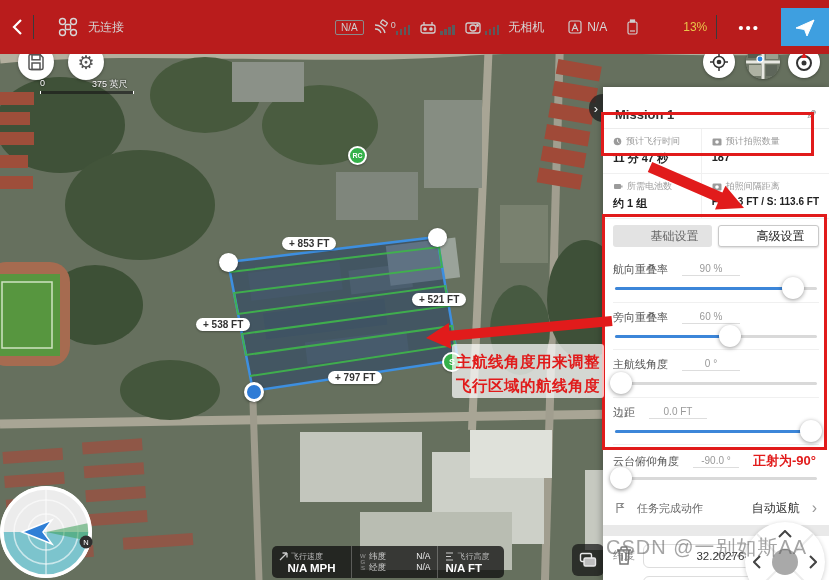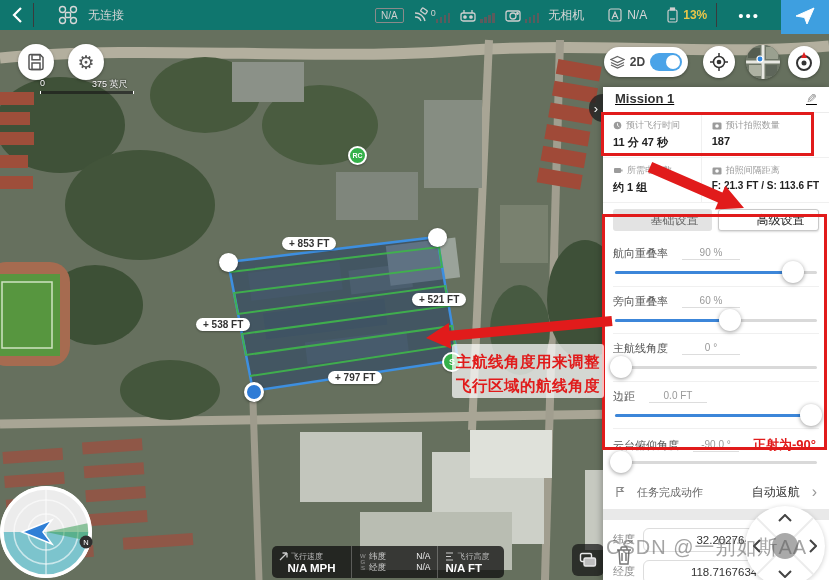--- a/index.html
+++ b/index.html
@@ -1,36 +1,36 @@
 <!DOCTYPE html>
 <html style="--accent-blue: #3e9fe0; --annotation-red: #e11b1b; --slider-blue: #3c86d9; --battery-yellow: #e9c64a; --route-green: #3fb24c; --polygon-blue: #3d8fe0;"><head>
 <meta charset="utf-8">
 <style>
   html,body{margin:0;padding:0;background:#222;}
   #stage{position:relative;width:829px;height:580px;overflow:hidden;
     font-family:"Liberation Sans","DejaVu Sans",sans-serif;background:#66705e;}
   .abs{position:absolute;}
   
-  #topbar{left:0;top:0;width:829px;height:30px;background:#0f766e;display:flex;align-items:center;z-index:6;}
+  #topbar{left:0;top:0;width:829px;height:54px;background:#b91c1c;display:flex;align-items:center;z-index:6;}
   .tb-left{display:flex;align-items:center;gap:10px;padding-left:12px;}
   .tb-right{margin-left:auto;display:flex;align-items:center;gap:9px;}
   .tb-divider{width:1px;height:24px;background:#3a3a3c;}
   .tb-text{color:#d6d6d6;font-size:12px;}
   .tb-badge{border:1px solid #8a8a8a;border-radius:2px;color:#cfcfcf;font-size:10px;padding:1px 5px;}
   .bars{display:flex;align-items:flex-end;gap:1.5px;}
   .bars i{width:2.5px;background:#5b5b5d;display:block;}
   .supnum{color:#cfcfcf;font-size:9px;margin-left:1px;transform:translateY(-5px);display:inline-block;}
   #takeoff-btn{width:48px;height:38px;background:var(--accent-blue,#3e9fe0);display:flex;align-items:center;justify-content:center;border:none;}
   #more-btn{color:#fff;font-size:15px;letter-spacing:2px;padding:0 12px;background:none;border:none;}
-  .batt-pct{color:var(--battery-yellow,#e9c64a);font-size:12px;font-weight:bold;}
+  .batt-pct{color:var(--battery-yellow,#e9c64a);font-size:12px;font-weight:normal;margin-left:40px;}
   
   .round-btn{border-radius:50%;background:#fff;box-shadow:0 1px 3px rgba(0,0,0,.35);display:flex;align-items:center;justify-content:center;}
   
   #panel{left:603px;top:87px;width:226px;height:493px;background:#fff;z-index:4;box-shadow:-2px 0 6px rgba(0,0,0,.25);}
-  .ph{display:flex;align-items:center;justify-content:space-between;padding:4px 12px 6px;border-bottom:1px solid #ececec;text-decoration:underline;}
+  .ph{display:flex;align-items:center;justify-content:space-between;padding:20px 12px 6px;border-bottom:1px solid #ececec;}
   .ph-title{font-size:13px;font-weight:bold;color:#333;}
   .pencil{color:#8a8a8a;font-size:13px;transform:scaleX(-1);}
   .stats{display:grid;grid-template-columns:1fr 1fr;}
   .stat{padding:6px 10px 7px;border-bottom:1px solid #f0f0f0;}
   .stat:nth-child(odd){border-right:1px solid #f0f0f0;}
   .stat-l{font-size:9px;color:#9b9b9b;display:flex;align-items:center;gap:4px;white-space:nowrap;}
   .stat-v{font-size:11px;font-weight:bold;color:#222;margin-top:3px;white-space:nowrap;}
   .tabs{display:flex;gap:6px;padding:6px 10px 8px;}
   .tab{flex:1;height:22px;font-size:12px;border-radius:3px;border:none;color:#666;background:#e3e3e3;padding-left:30px;}
   .tab.sel{background:#fff;border:1px solid #c9c9c9;color:#222;box-shadow:0 1px 2px rgba(0,0,0,.15);}
@@ -277,33 +277,20 @@
         </g>
       </svg>
   </div>
   <div class="abs round-btn" style="left:68px;top:44px;width:36px;height:36px;z-index:3;">
     <span style="font-family:'DejaVu Sans',sans-serif;font-size:19px;color:#555;line-height:19px;">⚙</span>
   </div>
   <span class="abs scale-txt" style="left:40px;top:78px;">0</span>
   <span class="abs scale-txt" style="left:92px;top:78px;">375 英尺</span>
   <div class="abs" style="left:40px;top:91px;width:92px;height:3px;background:rgba(25,25,25,.65);z-index:3;border-left:1px solid #fff;border-right:1px solid #fff;"></div>
 
-  <div class="abs round-btn" style="left:604px;top:47px;width:84px;height:30px;border-radius:16px;z-index:5;gap:5px;">
-    <svg width="15" height="14" viewBox="0 0 15 14">
-        <g fill="none" stroke="#666" stroke-width="1.3">
-          <polygon points="7.5,1.5 14,4.5 7.5,7.5 1,4.5"></polygon>
-          <polyline points="1,7.5 7.5,10.5 14,7.5"></polyline>
-          <polyline points="1,10 7.5,13 14,10"></polyline>
-        </g>
-      </svg>
-    <span style="font-size:12px;font-weight:bold;color:#444;">2D</span>
-    <span style="width:32px;height:18px;border-radius:9px;background:#4aa3e8;position:relative;display:inline-block;">
-      <span style="position:absolute;right:2px;top:2px;width:14px;height:14px;border-radius:50%;background:#fff;"></span>
-    </span>
-  </div>
   <div class="abs round-btn" style="left:703px;top:46px;width:32px;height:32px;z-index:5;">
     <svg width="20" height="20" viewBox="0 0 20 20">
         <g fill="none" stroke="#333" stroke-width="1.5">
           <circle cx="10" cy="10" r="5.5"></circle>
           <line x1="10" y1="1" x2="10" y2="4.5"></line>
           <line x1="10" y1="15.5" x2="10" y2="19"></line>
           <line x1="1" y1="10" x2="4.5" y2="10"></line>
           <line x1="15.5" y1="10" x2="19" y2="10"></line>
           <circle cx="10" cy="10" r="1.6" fill="#333"></circle>
         </g>

